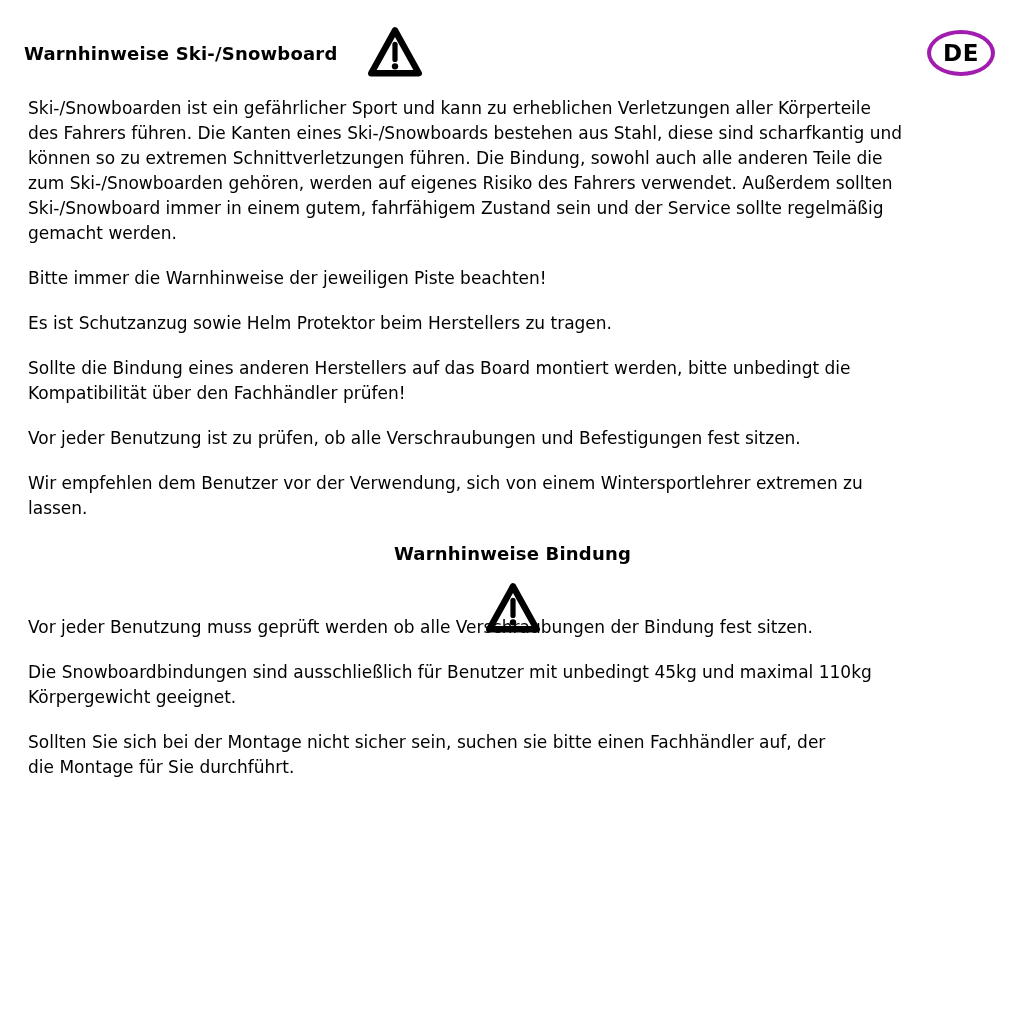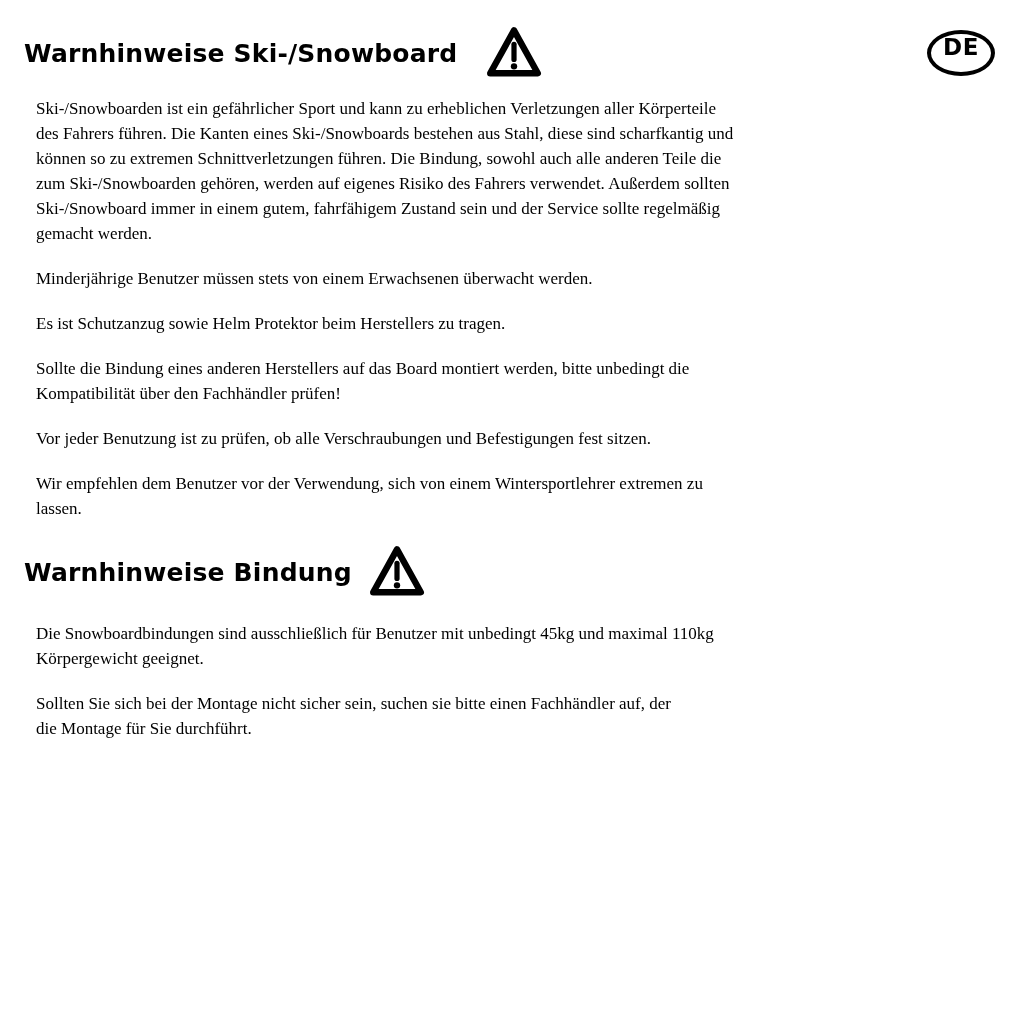--- a/index.html
+++ b/index.html
@@ -23,52 +23,53 @@
   }
   .header-row {
     display: flex;
     align-items: center;
     gap: 28px;
     height: 58px;
   }
   .header-row.second {
     margin-top: 22px;
     gap: 16px;
+    flex-direction: column;
   }
   h1.section-heading {
     margin: 0;
-    font-size: 25px;
+    font-size: 18px;
     font-weight: bold;
     letter-spacing: 0.2px;
     white-space: nowrap;
   }
   .warning-icon {
     display: inline-flex;
     flex: 0 0 auto;
   }
   .spacer { flex: 1 1 auto; }
   .lang-badge {
     box-sizing: content-box;
     width: 60px;
     height: 38px;
-    border: 4px solid #000000;
+    border: 4px solid #a21caf;
     border-radius: 50%;
     display: flex;
+    align-items: center;
     justify-content: center;
     font-weight: bold;
     font-size: 23px;
     letter-spacing: 0.5px;
     margin-right: 6px;
     flex: 0 0 auto;
   }
   p.body-par {
-    margin: 20px 0 0 12px;
+    margin: 20px 0 0 4px;
     line-height: 25px;
     white-space: pre-line;
-    font-family: Liberation Serif, serif;
   }
   p.body-par.first {
     margin-top: 14px;
   }
 </style>
 </head>
 <body>
 
 <div class="page">
 
@@ -86,37 +87,38 @@
       <span>DE</span>
     </div>
   </div>
 
   <p class="body-par first">Ski-/Snowboarden ist ein gefährlicher Sport und kann zu erheblichen Verletzungen aller Körperteile
 des Fahrers führen. Die Kanten eines Ski-/Snowboards bestehen aus Stahl, diese sind scharfkantig und
 können so zu extremen Schnittverletzungen führen. Die Bindung, sowohl auch alle anderen Teile die
 zum Ski-/Snowboarden gehören, werden auf eigenes Risiko des Fahrers verwendet. Außerdem sollten
 Ski-/Snowboard immer in einem gutem, fahrfähigem Zustand sein und der Service sollte regelmäßig
 gemacht werden.</p>
-  <p class="body-par">Minderjährige Benutzer müssen stets von einem Erwachsenen überwacht werden.</p>
+  <p class="body-par">Bitte immer die Warnhinweise der jeweiligen Piste beachten!</p>
   <p class="body-par">Es ist Schutzanzug sowie Helm Protektor beim Herstellers zu tragen.</p>
   <p class="body-par">Sollte die Bindung eines anderen Herstellers auf das Board montiert werden, bitte unbedingt die
 Kompatibilität über den Fachhändler prüfen!</p>
   <p class="body-par">Vor jeder Benutzung ist zu prüfen, ob alle Verschraubungen und Befestigungen fest sitzen.</p>
   <p class="body-par">Wir empfehlen dem Benutzer vor der Verwendung, sich von einem Wintersportlehrer extremen zu
 lassen.</p>
 
   <div class="header-row second">
     <h1 class="section-heading">Warnhinweise Bindung</h1>
     <span class="warning-icon">
       <svg width="58" height="58" viewBox="0 0 100 100" aria-hidden="true">
         <path d="M50 11 L91 85 L9 85 Z" fill="none" stroke="#000000" stroke-width="11" stroke-linejoin="round"></path>
         <line x1="50" y1="35" x2="50" y2="61" stroke="#000000" stroke-width="9" stroke-linecap="round"></line>
         <circle cx="50" cy="73" r="5.5" fill="#000000"></circle>
       </svg>
     </span>
   </div>
 
+  <p class="body-par first">Vor jeder Benutzung muss geprüft werden ob alle Verschraubungen der Bindung fest sitzen.</p>
   <p class="body-par">Die Snowboardbindungen sind ausschließlich für Benutzer mit unbedingt 45kg und maximal 110kg
 Körpergewicht geeignet.</p>
   <p class="body-par">Sollten Sie sich bei der Montage nicht sicher sein, suchen sie bitte einen Fachhändler auf, der
 die Montage für Sie durchführt.</p>
 
 </div>
 
 </body></html>

